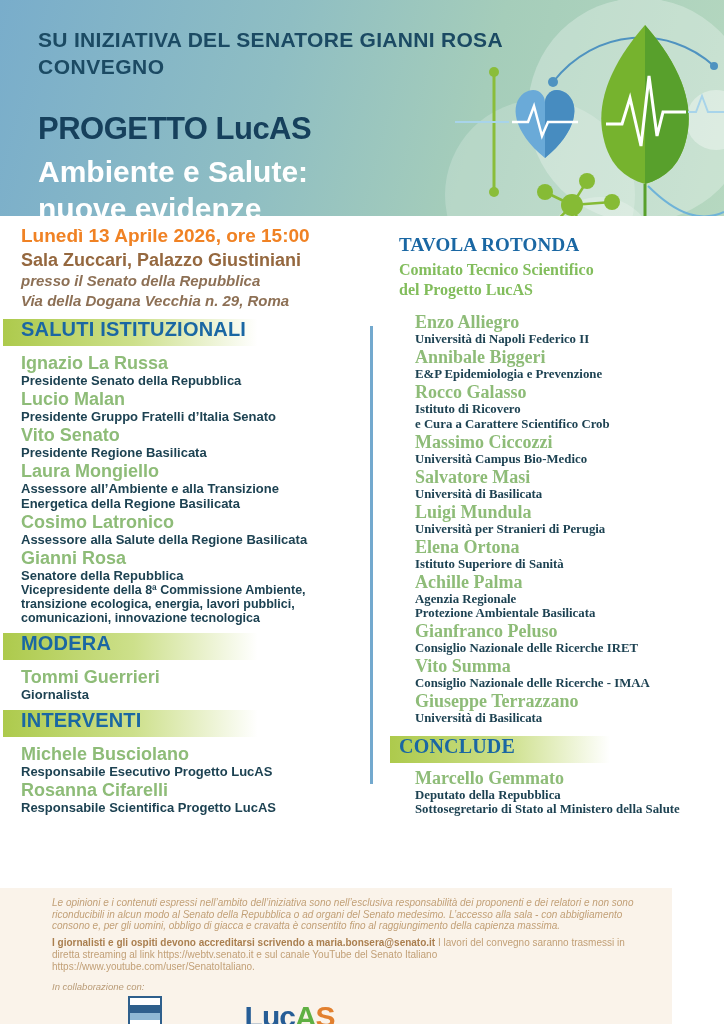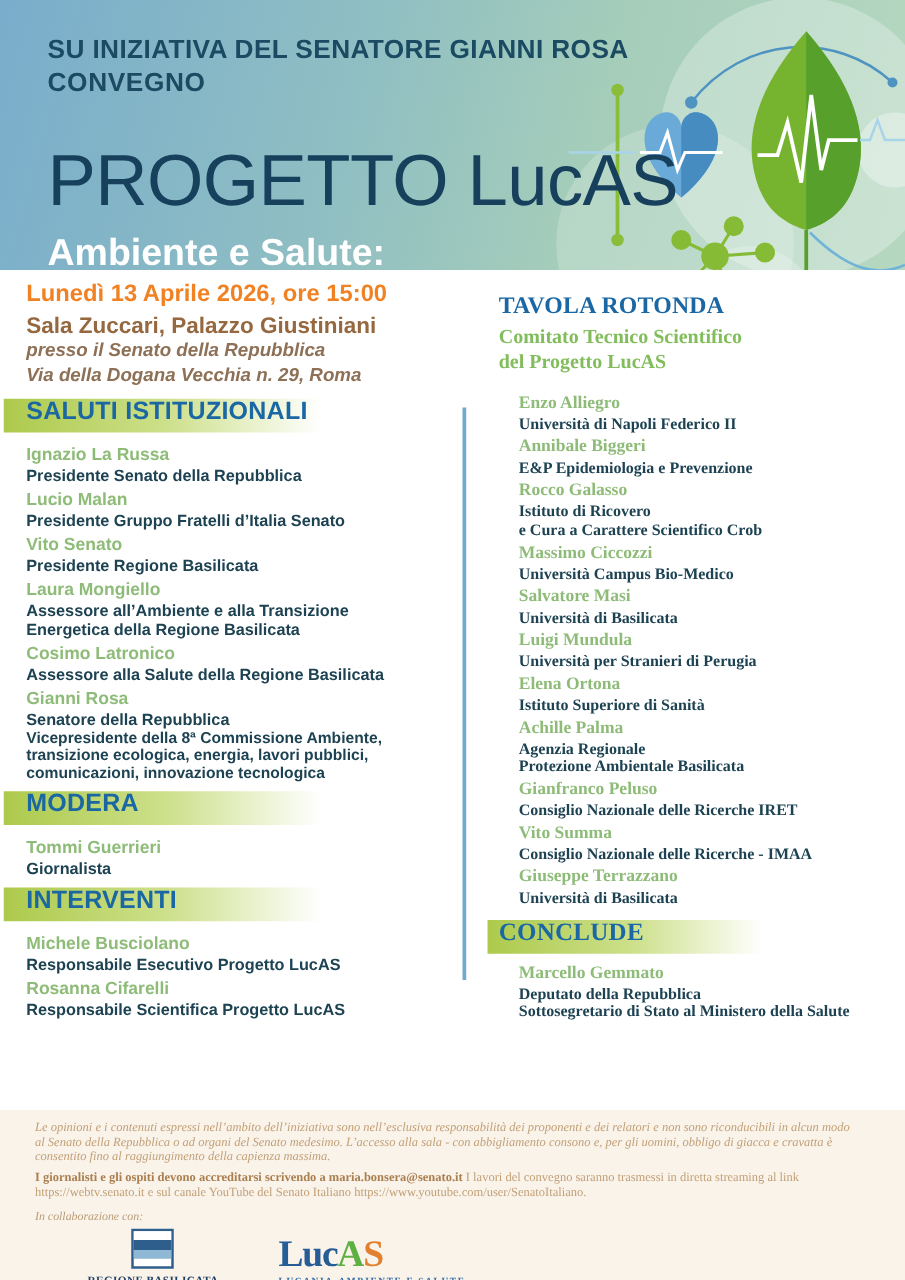--- a/index.html
+++ b/index.html
@@ -6,55 +6,55 @@
   body{font-family:"Liberation Sans",sans-serif;background:#e8e8e8;}
   .poster{position:relative;width:724px;height:1024px;background:#ffffff;overflow:hidden;margin:0 auto;}
 
   
   .hero{position:relative;width:724px;height:216px;overflow:hidden;
         background:linear-gradient(105deg,#79adcb 0%,#8fbec3 38%,#a5cdba 65%,#b6d8c0 100%);}
   .hero-illustration{position:absolute;top:0;left:0;width:724px;height:288px;}
   .hero-text{position:absolute;top:28px;left:38px;z-index:2;}
   .hero-kicker{font-size:21px;font-weight:600;color:#1b4a63;letter-spacing:.3px;}
   .hero-kicker2{font-size:21px;font-weight:800;color:#1b4a63;letter-spacing:.5px;margin-top:3px;}
-  .hero-title{font-size:58px;font-weight:400;color:#16405c;letter-spacing:-.5px;margin-top:32px;}
+  .hero-title{font-size:31px;font-weight:700;color:#16405c;letter-spacing:-.5px;margin-top:32px;}
   .hero-subtitle{font-size:30px;font-weight:700;color:#ffffff;line-height:37px;margin-top:6px;}
 
   
   .body{position:relative;width:724px;height:600px;background:#ffffff;}
   .divider{position:absolute;left:370px;top:110px;width:3px;height:458px;background:#73a9ce;}
   .col-left{position:absolute;left:21px;top:8px;width:326px;}
   .col-right{position:absolute;left:399px;top:8px;width:315px;font-family:Liberation Serif, serif;}
 
   .event-date{font-size:19px;font-weight:800;color:#f08224;line-height:23px;}
   .event-venue{font-size:18px;font-weight:800;color:#95683f;line-height:22px;margin-top:2px;}
   .event-note{font-size:15px;font-style:italic;font-weight:600;color:#8d7055;line-height:20px;}
 
   .band{margin-left:-18px;padding:0 0 7px 18px;margin-top:8px;
         background:linear-gradient(90deg,#adca4c 0%,#cde08b 38%,rgba(255,255,255,0) 74%);}
   .sec-title{font-size:20px;font-weight:800;color:#1a67a3;letter-spacing:.2px;line-height:20px;}
   .sec-title-plain{font-size:19px;font-weight:800;color:#1a67a3;letter-spacing:.2px;line-height:23px;margin-top:9px;}
   .comitato{font-size:16px;font-weight:700;color:#82bd5c;line-height:20px;margin-top:4px;}
 
   .people{margin-top:8px;}
   .person{margin-bottom:2px;}
-  .p-name{font-size:14px;font-weight:600;color:#8ebc78;line-height:19px;}
+  .p-name{font-size:18px;font-weight:600;color:#8ebc78;line-height:19px;}
   .p-role{font-size:13px;font-weight:700;color:#1d4252;line-height:15px;}
   .p-role-sub{font-size:12.5px;font-weight:600;color:#1d4252;line-height:14px;}
 
   .col-right .people{padding-left:16px;margin-top:13px;}
   .col-right .person{margin-bottom:1.5px;}
   .col-right .p-role{font-size:12.8px;line-height:14.5px;}
   .col-right .band{margin-left:-9px;padding-left:9px;width:250px;margin-top:10px;
         background:linear-gradient(90deg,#adca4c 0%,#cde08b 45%,rgba(255,255,255,0) 85%);}
   .conclude-block{padding-left:16px;margin-top:6px;}
 
   
-  .footer{position:absolute;left:0;top:888px;width:724px;height:136px;background:#faf3ea;box-sizing:border-box;
-          padding:9px 38px 0 28px;font-family:Liberation Serif, serif;}
+  .footer{position:absolute;left:0;top:888px;width:672px;height:136px;background:#faf3ea;box-sizing:border-box;
+          padding:9px 38px 0 52px;}
   .disclaimer{font-size:10px;font-style:italic;color:#c2a077;line-height:11.5px;}
   .accreditation{font-size:10px;color:#c2a077;line-height:12px;margin-top:5px;}
   .accreditation b{color:#aa7f4f;font-weight:700;}
   .collab{font-size:9.5px;font-style:italic;color:#b99b77;margin-top:8px;}
   .logos{display:flex;align-items:flex-end;gap:48px;margin-left:42px;margin-top:4px;}
   .logo-regione{display:flex;flex-direction:column;align-items:center;}
   .regione-shield{width:30px;height:28px;border:2px solid #2e5f8c;background:#ffffff;display:flex;flex-direction:column;}
   .rs-b1{height:7px;background:#ffffff;}
   .rs-b2{height:8px;background:#2e5f8c;}
   .rs-b3{height:7px;background:#8fb8d4;}

